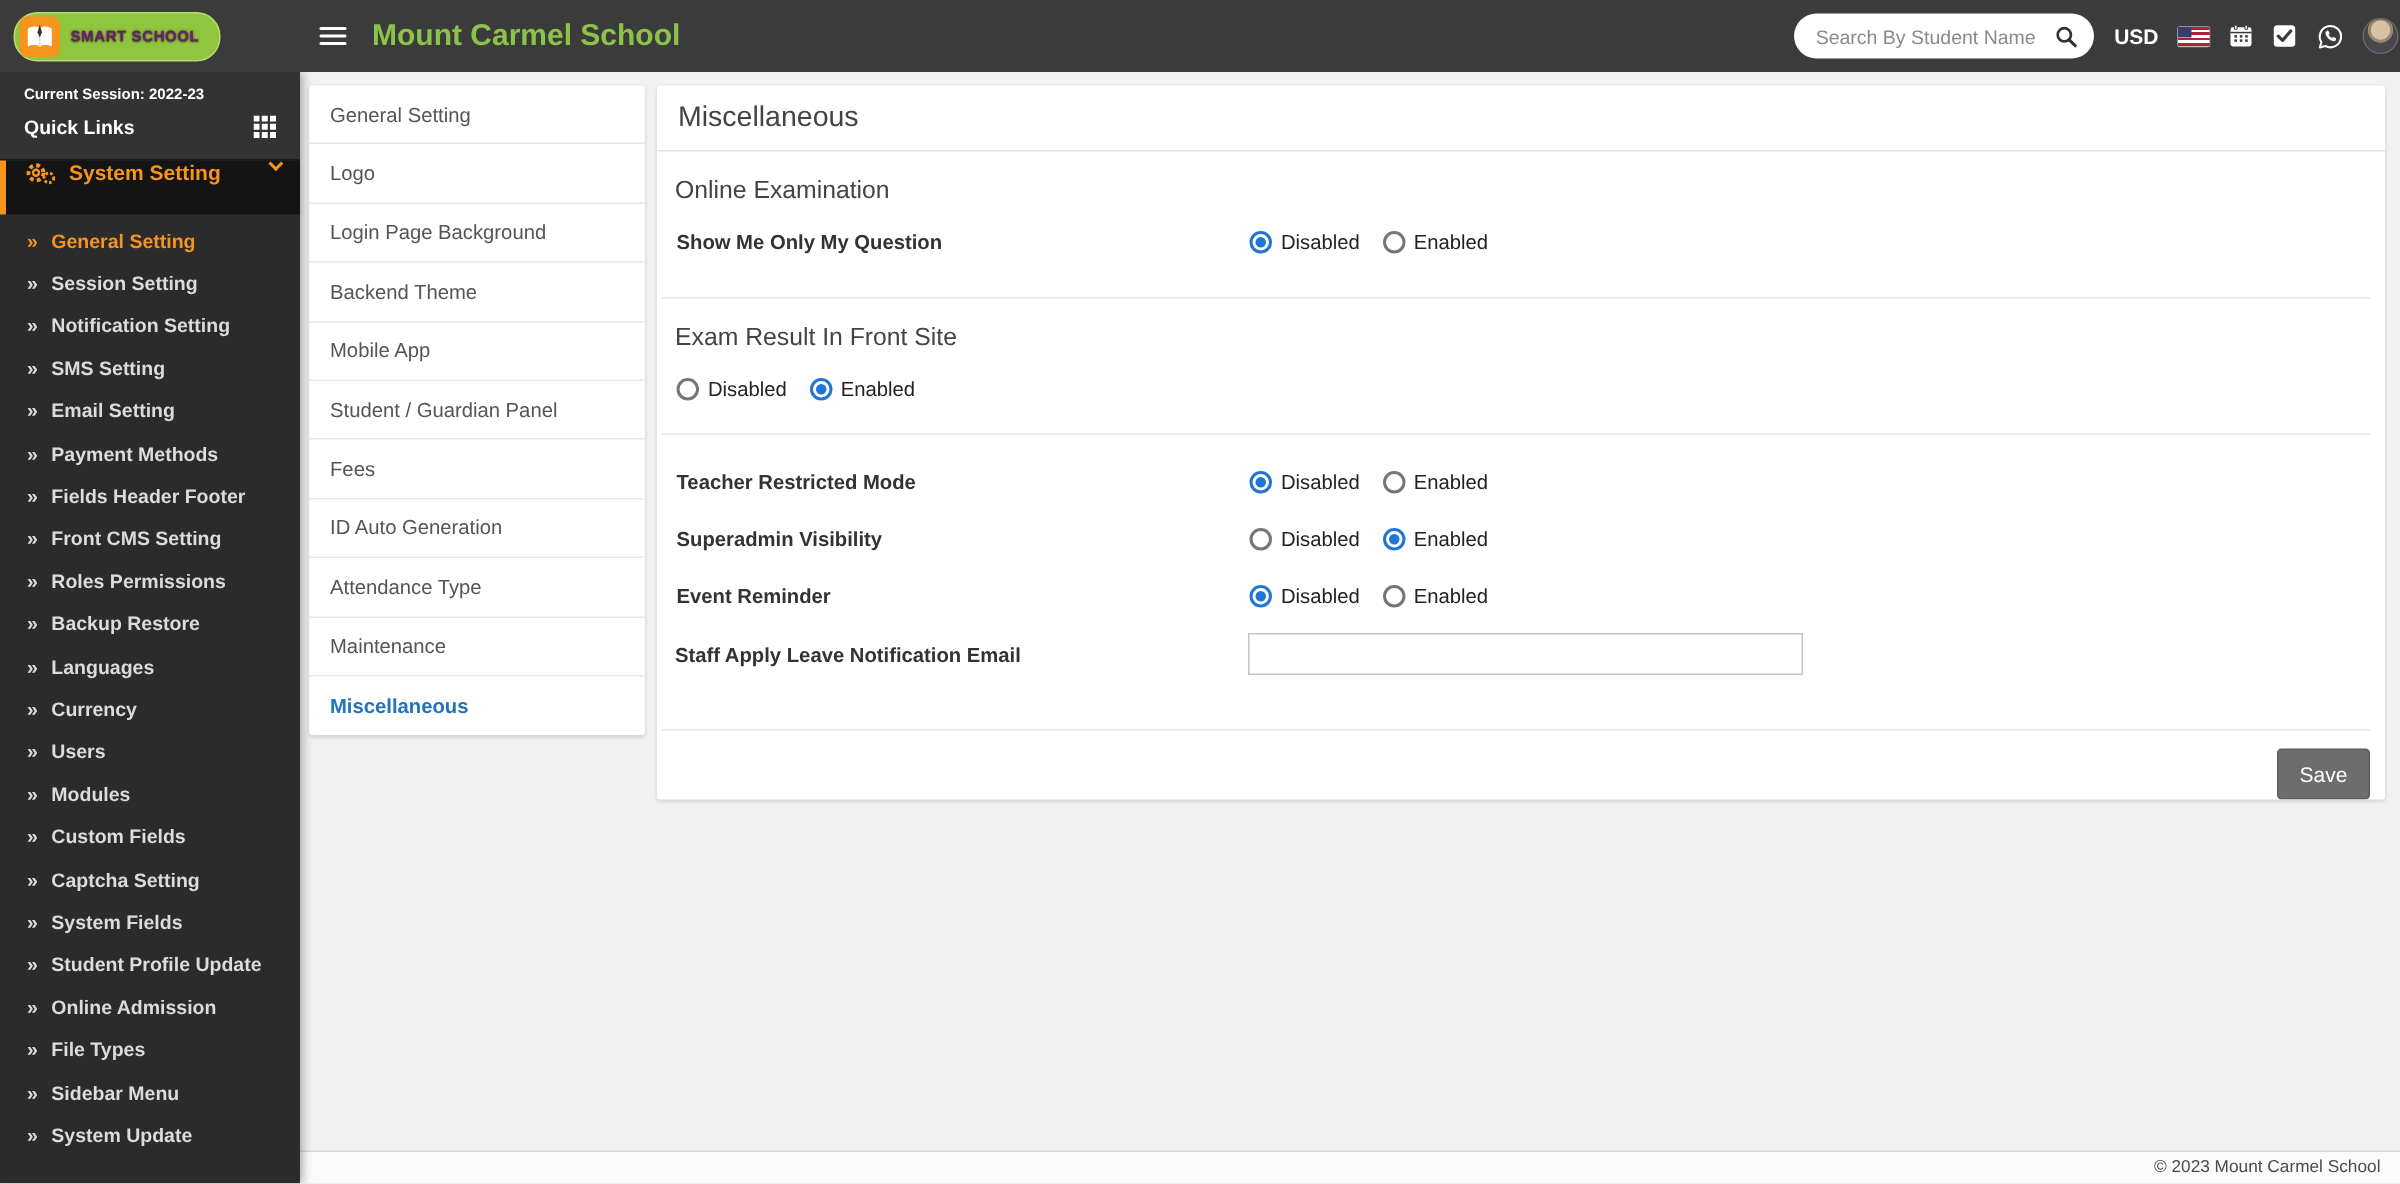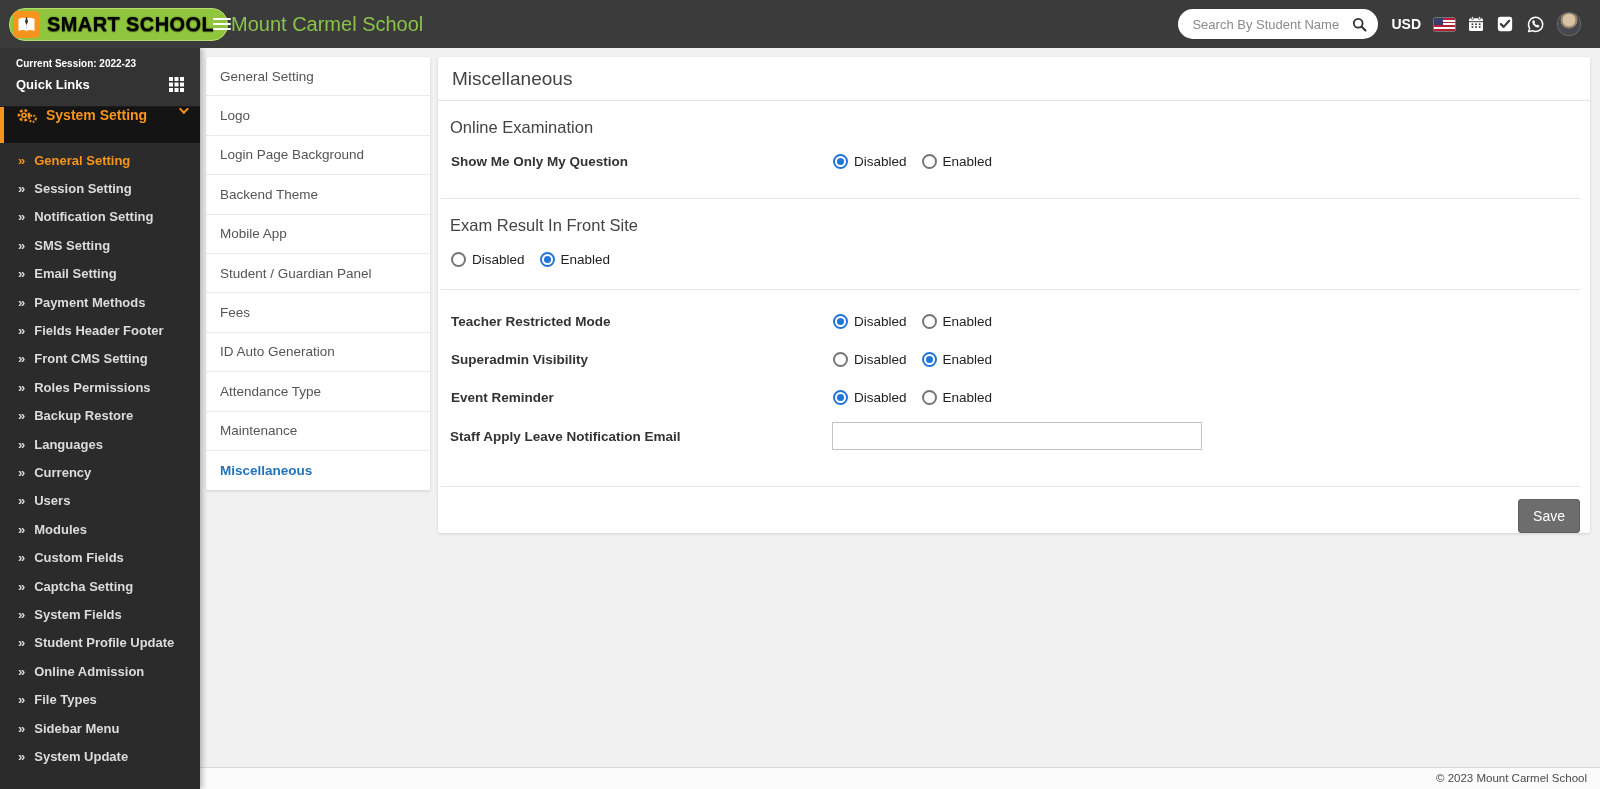--- a/index.html
+++ b/index.html
@@ -5,26 +5,26 @@
   * { margin:0; padding:0; box-sizing:border-box; }
   html,body { background:#e9e9e9; }
   body { font-family:"Liberation Sans", sans-serif; }
   #app { position:relative; width:1600px; height:789px; background:#f1f1f2; overflow:hidden; }
 
   
   .header { position:absolute; top:0; left:0; right:0; height:48px; background:#3b3b3b; display:flex; align-items:center; z-index:30; }
   .logo-area { width:200px; height:48px; display:flex; align-items:center; padding-left:9px; flex:0 0 200px; }
   .logo-pill { display:flex; align-items:center; background:#90c63e; border:1px solid #b9dc72; border-radius:16px; height:33px; padding:0 13px 0 3px; cursor:pointer; }
   .logo-book { width:27px; height:27px; background:#f7941d; border-radius:5px; display:flex; align-items:center; justify-content:center; margin-right:7px; }
-  .logo-text { color:#000000; font-weight:bold; font-size:20px; letter-spacing:.4px; white-space:nowrap; text-shadow:0 1px 1px rgba(0,0,0,.6), 0 0 2px rgba(0,0,0,.45); }
+  .logo-text { color:#701a75; font-weight:bold; font-size:10px; letter-spacing:.4px; white-space:nowrap; text-shadow:0 1px 1px rgba(0,0,0,.6), 0 0 2px rgba(0,0,0,.45); }
   .burger { margin-left:13px; width:18px; cursor:pointer; }
   .burger div { height:2.6px; background:#fff; margin:2.6px 0; border-radius:1px; }
-  .school-title { color:#8bc34a; font-size:20px; font-weight:normal; white-space:nowrap; }
+  .school-title { margin-left:17px; color:#8bc34a; font-size:20px; font-weight:bold; white-space:nowrap; }
   .header-spacer { flex:1; }
-  .header-right { display:flex; align-items:center; gap:13px; padding-right:20px; }
+  .header-right { display:flex; align-items:center; gap:13px; padding-right:2px; }
   .search-pill { width:200px; height:30px; background:#fff; border-radius:15px; display:flex; align-items:center; padding:0 11px 0 14px; }
   .search-pill input { border:0; outline:0; flex:1; font-size:13px; color:#333; background:transparent; font-family:inherit; min-width:0; }
   .search-pill input::placeholder { color:#8a8a8a; }
   .search-btn { background:none; border:0; cursor:pointer; display:flex; padding:0; }
   .currency { color:#fff; font-size:14px; font-weight:bold; cursor:pointer; }
   .flag { width:21px; height:13px; background:repeating-linear-gradient(#b22234 0 1.8px, #fff 1.8px 3.6px); position:relative; border-radius:1px; cursor:pointer; box-shadow:0 0 0 .5px rgba(255,255,255,.6); }
   .flag .canton { position:absolute; top:0; left:0; width:9px; height:7px; background:#3c3b6e; }
   .hicon { display:flex; cursor:pointer; }
   .avatar { width:22px; height:22px; border-radius:50%; cursor:pointer;
     background: radial-gradient(circle at 50% 32%, #d9c1a3 0 33%, #97876f 36% 44%, #474750 47% 100%);

